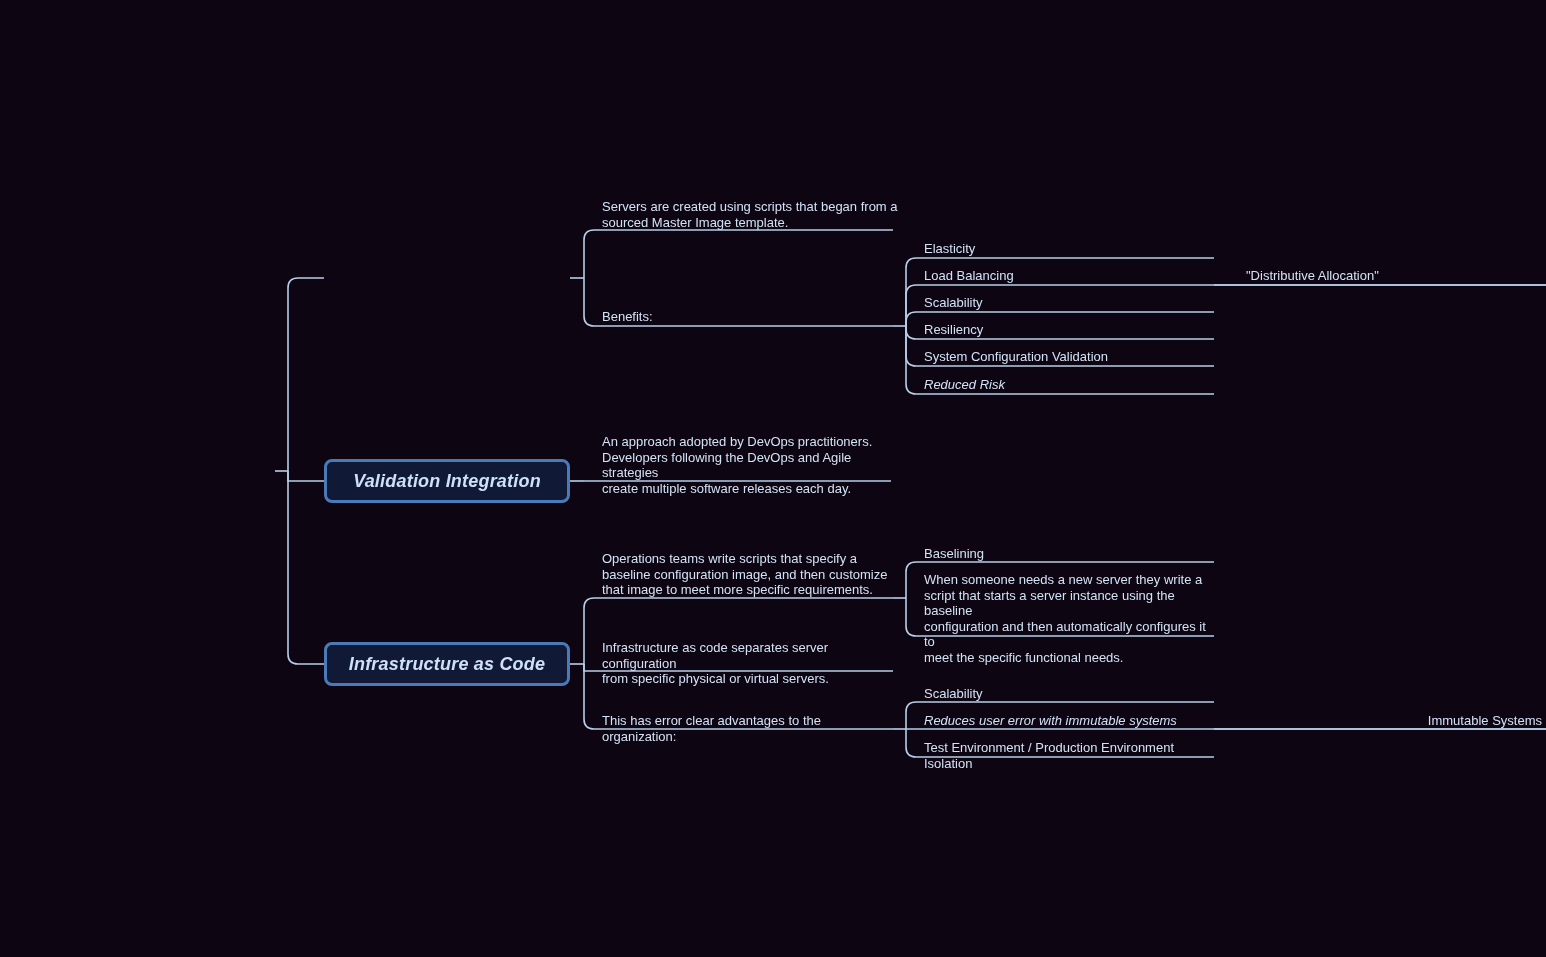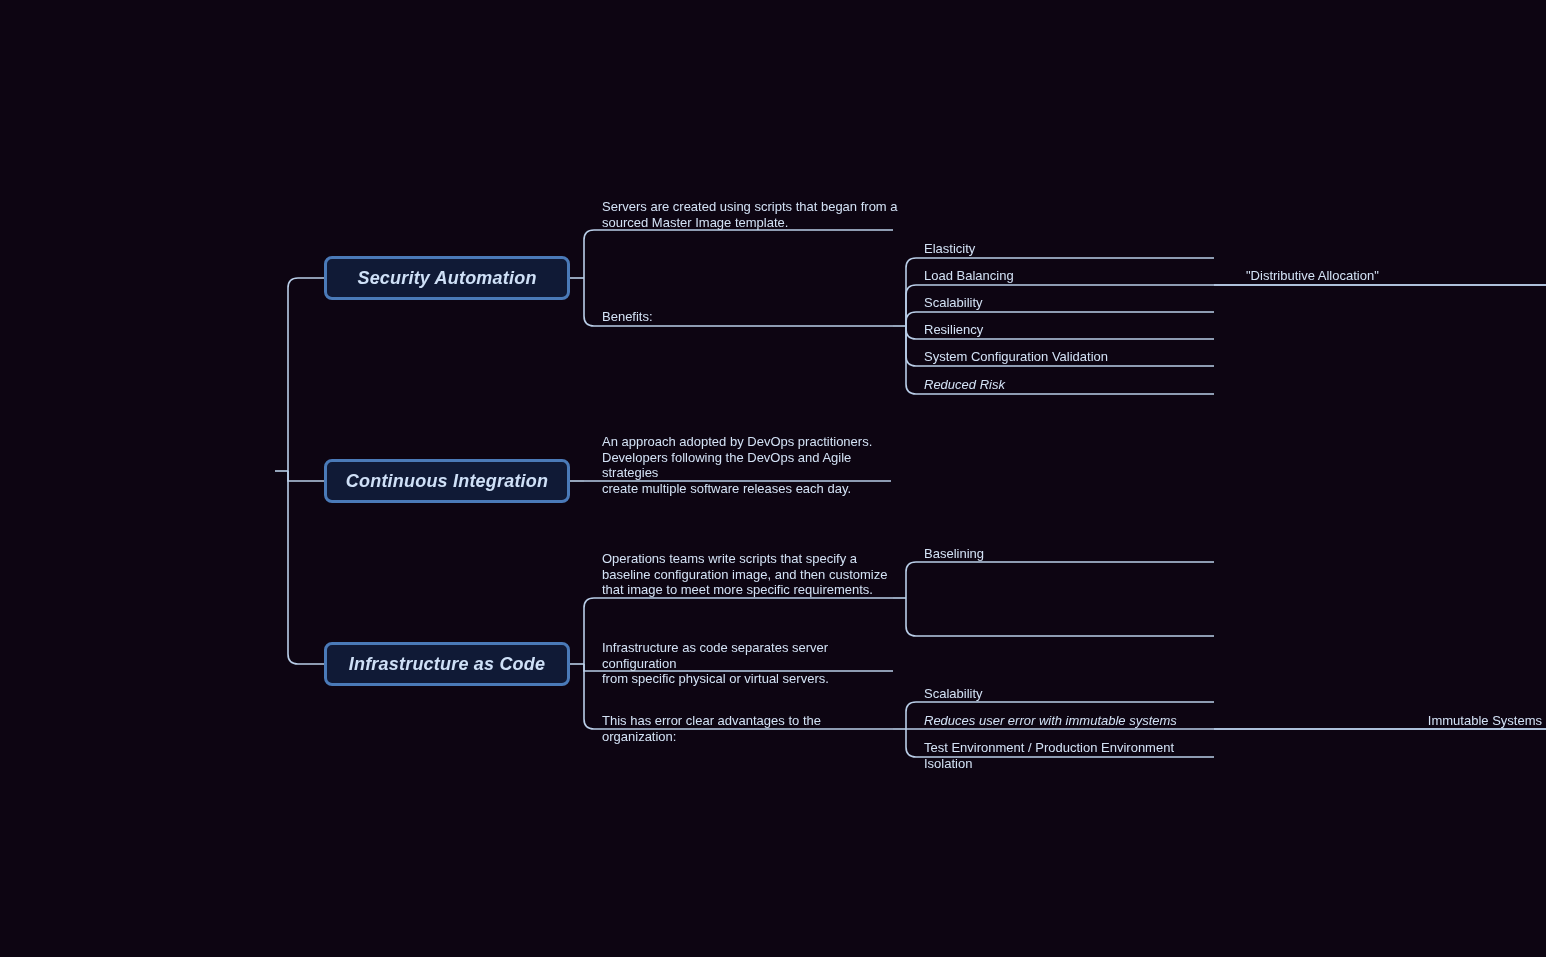--- a/index.html
+++ b/index.html
@@ -92,26 +92,23 @@
 
     <line x1="893" y1="729" x2="906" y2="729"></line>
     <path d="M906,729 L906,712 Q906,702 916,702 L1214,702"></path>
     <path d="M906,729 L906,729 L916,729 L1546,729"></path>
     <path d="M906,729 L906,747 Q906,757 916,757 L1214,757"></path>
 
     <line x1="1214" y1="729" x2="1546" y2="729"></line>
   </svg>
 
 
-  <div class="box lvl1" id="n-secaut">
-    <span>Security Automation</span>
-  </div>
 
   <div class="box lvl1" id="n-ci">
-    <span>Continuous Integration</span>
+    <span>Validation Integration</span>
   </div>
 
   <div class="box lvl1" id="n-iac">
     <span>Infrastructure as Code</span>
   </div>
 
   <div class="tnode" style="left:598px;top:199px;width:300px;">Servers are created using scripts that began from a
 sourced Master Image template.</div>
 
   <div class="tnode" style="left:598px;top:309px;width:300px;">Benefits:</div>
@@ -130,20 +127,24 @@
 create multiple software releases each day.</div>
 
   <div class="tnode" style="left:598px;top:551px;width:300px;">Operations teams write scripts that specify a
 baseline configuration image, and then customize
 that image to meet more specific requirements.</div>
   <div class="tnode" style="left:598px;top:640px;width:300px;">Infrastructure as code separates server configuration
 from specific physical or virtual servers.</div>
   <div class="tnode" style="left:598px;top:713px;width:300px;">This has error clear advantages to the organization:</div>
 
   <div class="tnode" style="left:920px;top:546px;width:290px;">Baselining</div>
+  <div class="tnode" style="left:920px;top:572px;width:292px;">When someone needs a new server they write a
+script that starts a server instance using the baseline
+configuration and then automatically configures it to
+meet the specific functional needs.</div>
 
   <div class="tnode" style="left:920px;top:686px;width:290px;">Scalability</div>
   <div class="tnode" style="left:920px;top:713px;width:290px;font-style:italic;">Reduces user error with immutable systems</div>
   <div class="tnode" style="left:920px;top:740px;width:296px;">Test Environment / Production Environment Isolation</div>
 
   <div class="tnode" style="left:1242px;top:713px;width:300px;text-align:right;">Immutable Systems</div>
 
 </div>
 
 </body></html>

